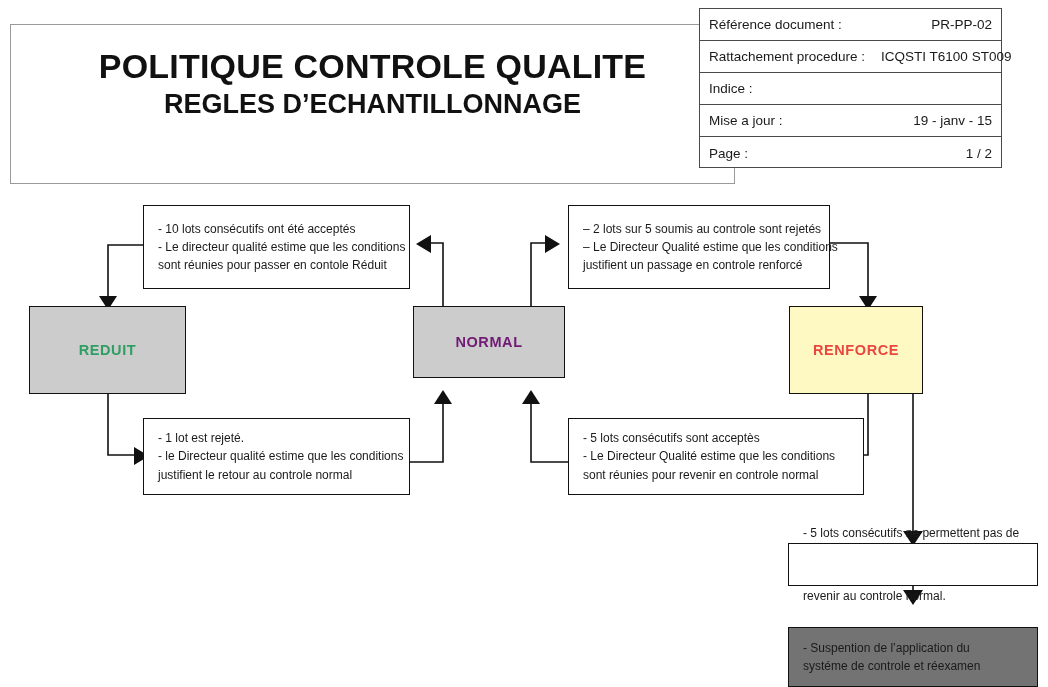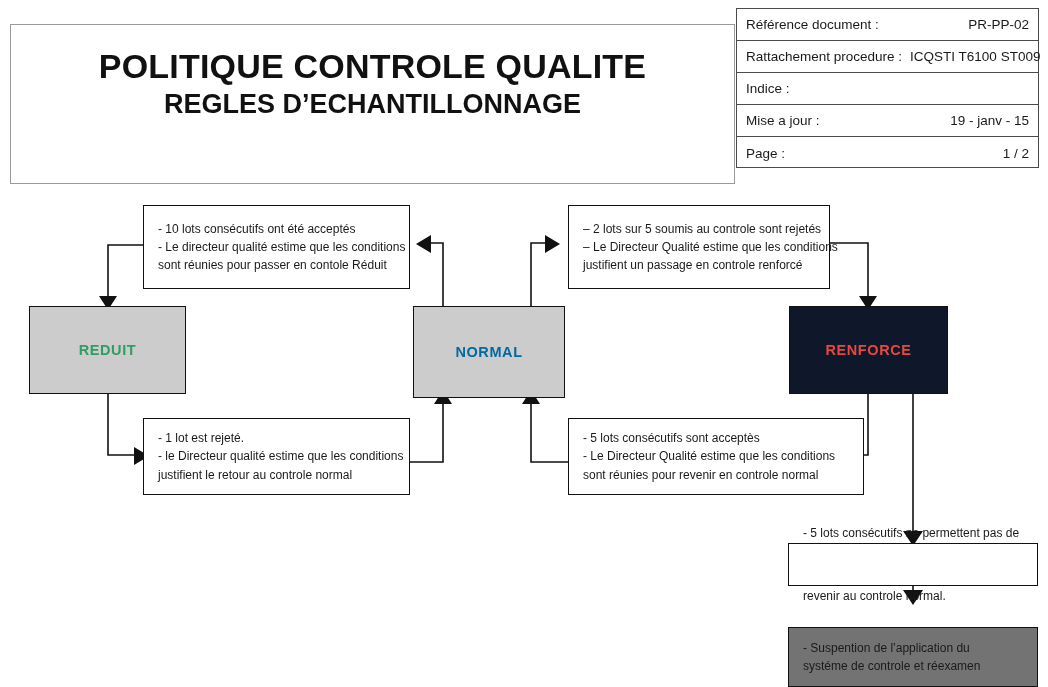--- a/index.html
+++ b/index.html
@@ -58,21 +58,21 @@
     font-size: 27px;
     font-weight: bold;
     color: #111111;
     line-height: 1.2;
     margin-top: 3px;
     white-space: nowrap;
   }
 
   #meta-table {
     position: absolute;
-    left: 726px;
+    left: 689px;
     top: 0;
     width: 303px;
     height: 160px;
     box-sizing: border-box;
     border: 1px solid #4a4a4a;
     border-collapse: collapse;
     background: #ffffff;
   }
   .meta-row {
     position: relative;
@@ -86,21 +86,21 @@
     color: #1a1a1a;
   }
   .meta-row:last-child { border-bottom: none; }
   .meta-label {
     white-space: nowrap;
   }
   .meta-value {
     margin-left: auto;
     white-space: nowrap;
   }
-  .meta-row.tight .meta-value { margin-left: 8px; }
+  .meta-row.tight .meta-value { margin-left: 16px; }
 
   
   #diagram {
     position: absolute;
     left: 0;
     top: 0;
     width: 1048px;
     height: 687px;
   }
   #wires {
@@ -260,22 +260,22 @@
 
     <div class="note-box shaded" style="left:788px; top:603px; width:250px; height:60px;">
       <div class="note-line">- Suspention de l’application du</div>
       <div class="note-line">systéme de controle et réexamen</div>
     </div>
 
     <div class="state-box" style="left:29px; top:306px; width:157px; height:88px; background:#cccccc; color:#2e9e62;">
       <span>REDUIT</span>
     </div>
 
-    <div class="state-box" style="left:413px; top:306px; width:152px; height:92px; background:#cccccc; color:#0369a1;">
+    <div class="state-box" style="left:413px; top:306px; width:152px; height:72px; background:#cccccc; color:#701a75;">
       <span>NORMAL</span>
     </div>
 
-    <div class="state-box" style="left:789px; top:306px; width:159px; height:88px; background:#0f172a; color:#e8483f;">
+    <div class="state-box" style="left:789px; top:306px; width:134px; height:88px; background:#fef9c3; color:#e8483f;">
       <span>RENFORCE</span>
     </div>
 
   </div>
 </div>
 
 </body></html>

